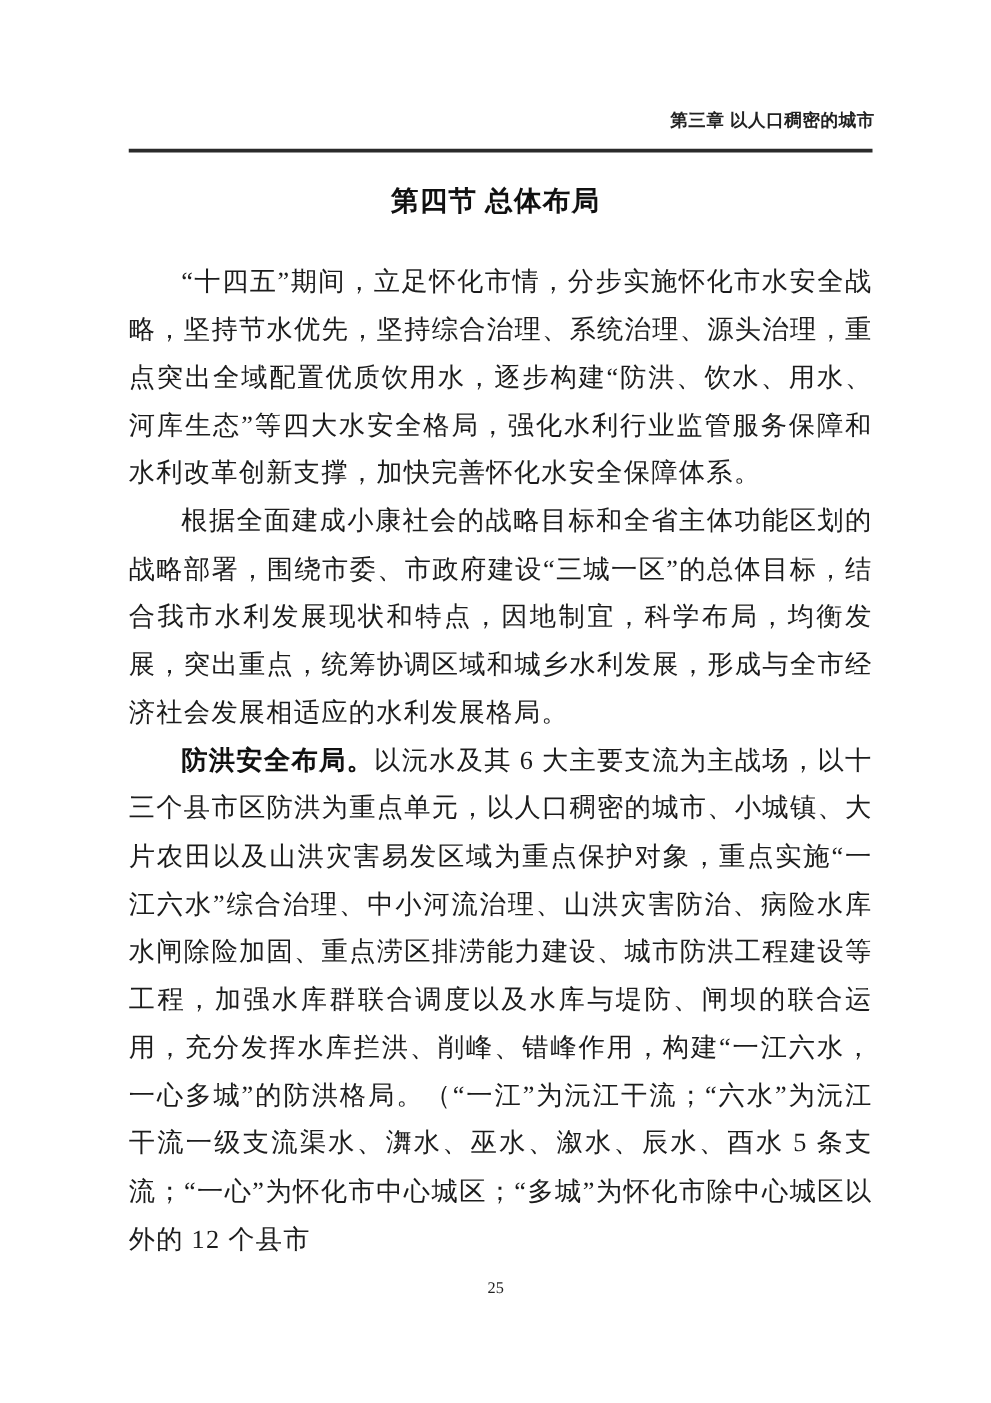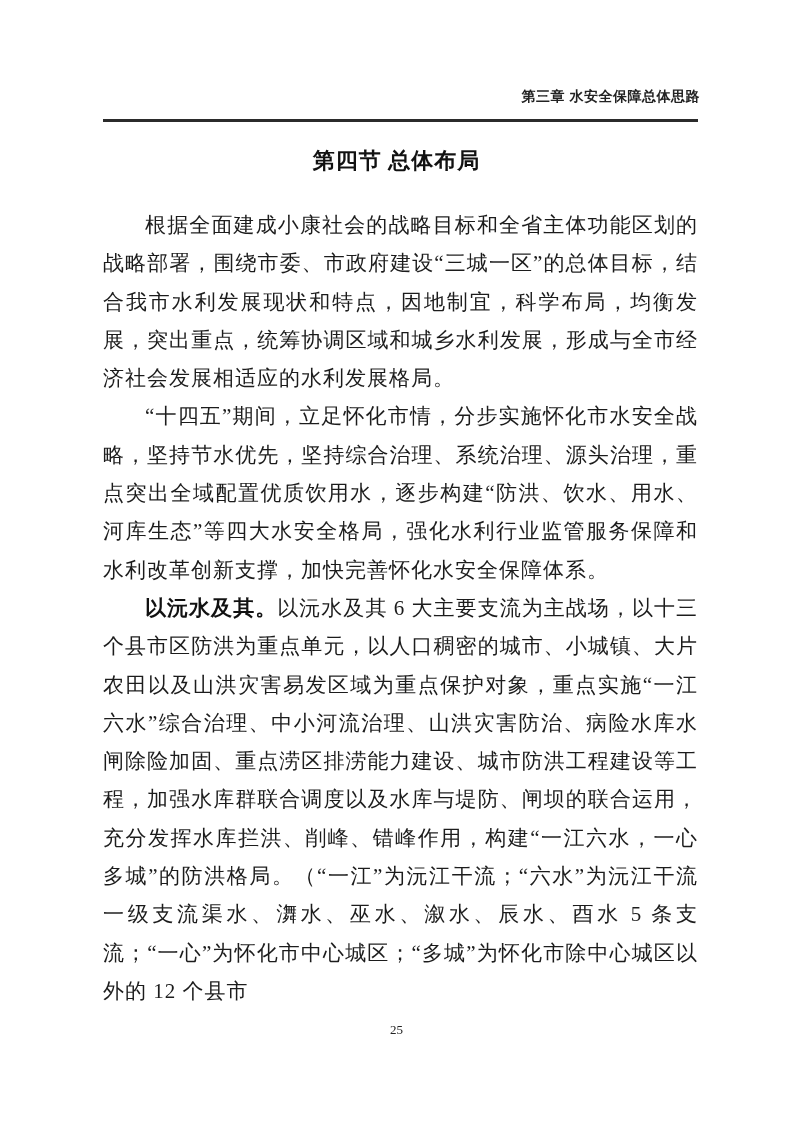--- a/index.html
+++ b/index.html
@@ -79,31 +79,31 @@
     font-size: 13px;
     color: #222222;
     font-family: "Liberation Serif", "DejaVu Serif", serif;
   }
 </style>
 </head>
 <body>
 
 <div class="page">
 
-  <div class="running-header">第三章 水安全保障总体思路</div>
+  <div class="running-header">第三章 以人口稠密的城市</div>
 
   <div class="header-rule"></div>
 
   <h1 class="section-title">第四节 总体布局</h1>
 
   <div class="body-text">
 
+    <p class="para"><b class="lead"></b><span>“十四五”期间，立足怀化市情，分步实施怀化市水安全战略，坚持节水优先，坚持综合治理、系统治理、源头治理，重点突出全域配置优质饮用水，逐步构建“防洪、饮水、用水、河库生态”等四大水安全格局，强化水利行业监管服务保障和水利改革创新支撑，加快完善怀化水安全保障体系。</span></p>
+
     <p class="para"><b class="lead"></b><span>根据全面建成小康社会的战略目标和全省主体功能区划的战略部署，围绕市委、市政府建设“三城一区”的总体目标，结合我市水利发展现状和特点，因地制宜，科学布局，均衡发展，突出重点，统筹协调区域和城乡水利发展，形成与全市经济社会发展相适应的水利发展格局。</span></p>
 
-    <p class="para"><b class="lead"></b><span>“十四五”期间，立足怀化市情，分步实施怀化市水安全战略，坚持节水优先，坚持综合治理、系统治理、源头治理，重点突出全域配置优质饮用水，逐步构建“防洪、饮水、用水、河库生态”等四大水安全格局，强化水利行业监管服务保障和水利改革创新支撑，加快完善怀化水安全保障体系。</span></p>
-
-    <p class="para"><b class="lead">以沅水及其。</b><span>以沅水及其 6 大主要支流为主战场，以十三个县市区防洪为重点单元，以人口稠密的城市、小城镇、大片农田以及山洪灾害易发区域为重点保护对象，重点实施“一江六水”综合治理、中小河流治理、山洪灾害防治、病险水库水闸除险加固、重点涝区排涝能力建设、城市防洪工程建设等工程，加强水库群联合调度以及水库与堤防、闸坝的联合运用，充分发挥水库拦洪、削峰、错峰作用，构建“一江六水，一心多城”的防洪格局。（“一江”为沅江干流；“六水”为沅江干流一级支流渠水、㵲水、巫水、溆水、辰水、酉水 5 条支流；“一心”为怀化市中心城区；“多城”为怀化市除中心城区以外的 12 个县市</span></p>
+    <p class="para"><b class="lead">防洪安全布局。</b><span>以沅水及其 6 大主要支流为主战场，以十三个县市区防洪为重点单元，以人口稠密的城市、小城镇、大片农田以及山洪灾害易发区域为重点保护对象，重点实施“一江六水”综合治理、中小河流治理、山洪灾害防治、病险水库水闸除险加固、重点涝区排涝能力建设、城市防洪工程建设等工程，加强水库群联合调度以及水库与堤防、闸坝的联合运用，充分发挥水库拦洪、削峰、错峰作用，构建“一江六水，一心多城”的防洪格局。（“一江”为沅江干流；“六水”为沅江干流一级支流渠水、㵲水、巫水、溆水、辰水、酉水 5 条支流；“一心”为怀化市中心城区；“多城”为怀化市除中心城区以外的 12 个县市</span></p>
 
   </div>
 
   <div class="page-number">25</div>
 
 </div>
 
 </body></html>

